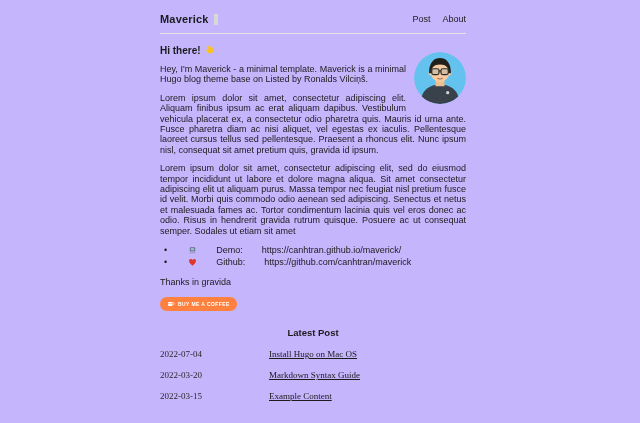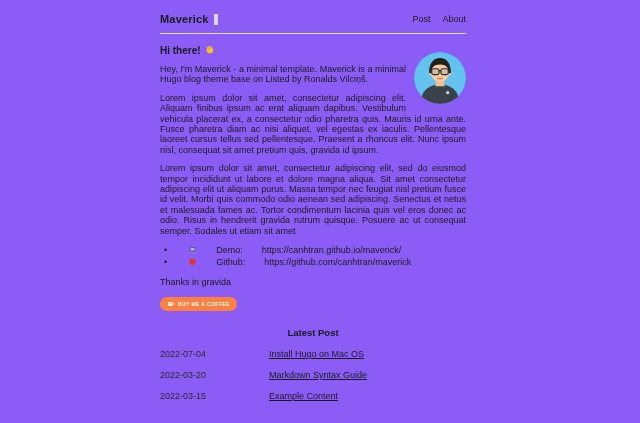--- a/index.html
+++ b/index.html
@@ -1,19 +1,19 @@
 <!DOCTYPE html>
 <html><head>
 <meta charset="utf-8">
 <style>
   * { margin:0; padding:0; box-sizing:border-box; }
   html,body { background:#fafafa; }
   .page {
     position:relative; width:640px; height:423px; overflow:hidden;
-    background:#8b5cf6; color:#1b1b1b;
+    background:#c4b5fd; color:#1b1b1b;
     font-family:"Liberation Sans","DejaVu Sans",sans-serif;
   }
   .container { width:306px; margin-left:160px; }
 
   
   .site-header {
     display:flex; align-items:center; justify-content:space-between;
     padding-top:13px; padding-bottom:8px; border-bottom:1px solid #e4e4e4;
   }
   .site-title-wrap { display:flex; align-items:center; }
@@ -45,21 +45,21 @@
     height:14px; padding:0 7px; cursor:pointer;
   }
   .coffee-btn svg { width:8px; height:8px; }
   .coffee-btn span {
     color:#fff; font-size:5px; font-weight:bold; letter-spacing:.4px;
     font-family:"Liberation Sans",sans-serif; white-space:nowrap;
   }
 
   
   .latest-heading { margin-top:15px; font-size:9.5px; font-weight:bold;text-align:center; }
-  .post-row { margin-top:11px; font-size:9px; display:flex; align-items:flex-end; }
+  .post-row { margin-top:11px; font-size:9px; display:flex; align-items:flex-end;font-family:Liberation Serif, serif; }
   .post-date { color:#2a2a2a; width:56px; flex:0 0 auto; }
   .post-link { color:#1b1b1b; text-decoration:underline; margin-left:6px; cursor:pointer;padding-left:47px; }
 </style>
 </head>
 <body>
 
 <div class="page">
   <div class="container">
 
     <header class="site-header">

